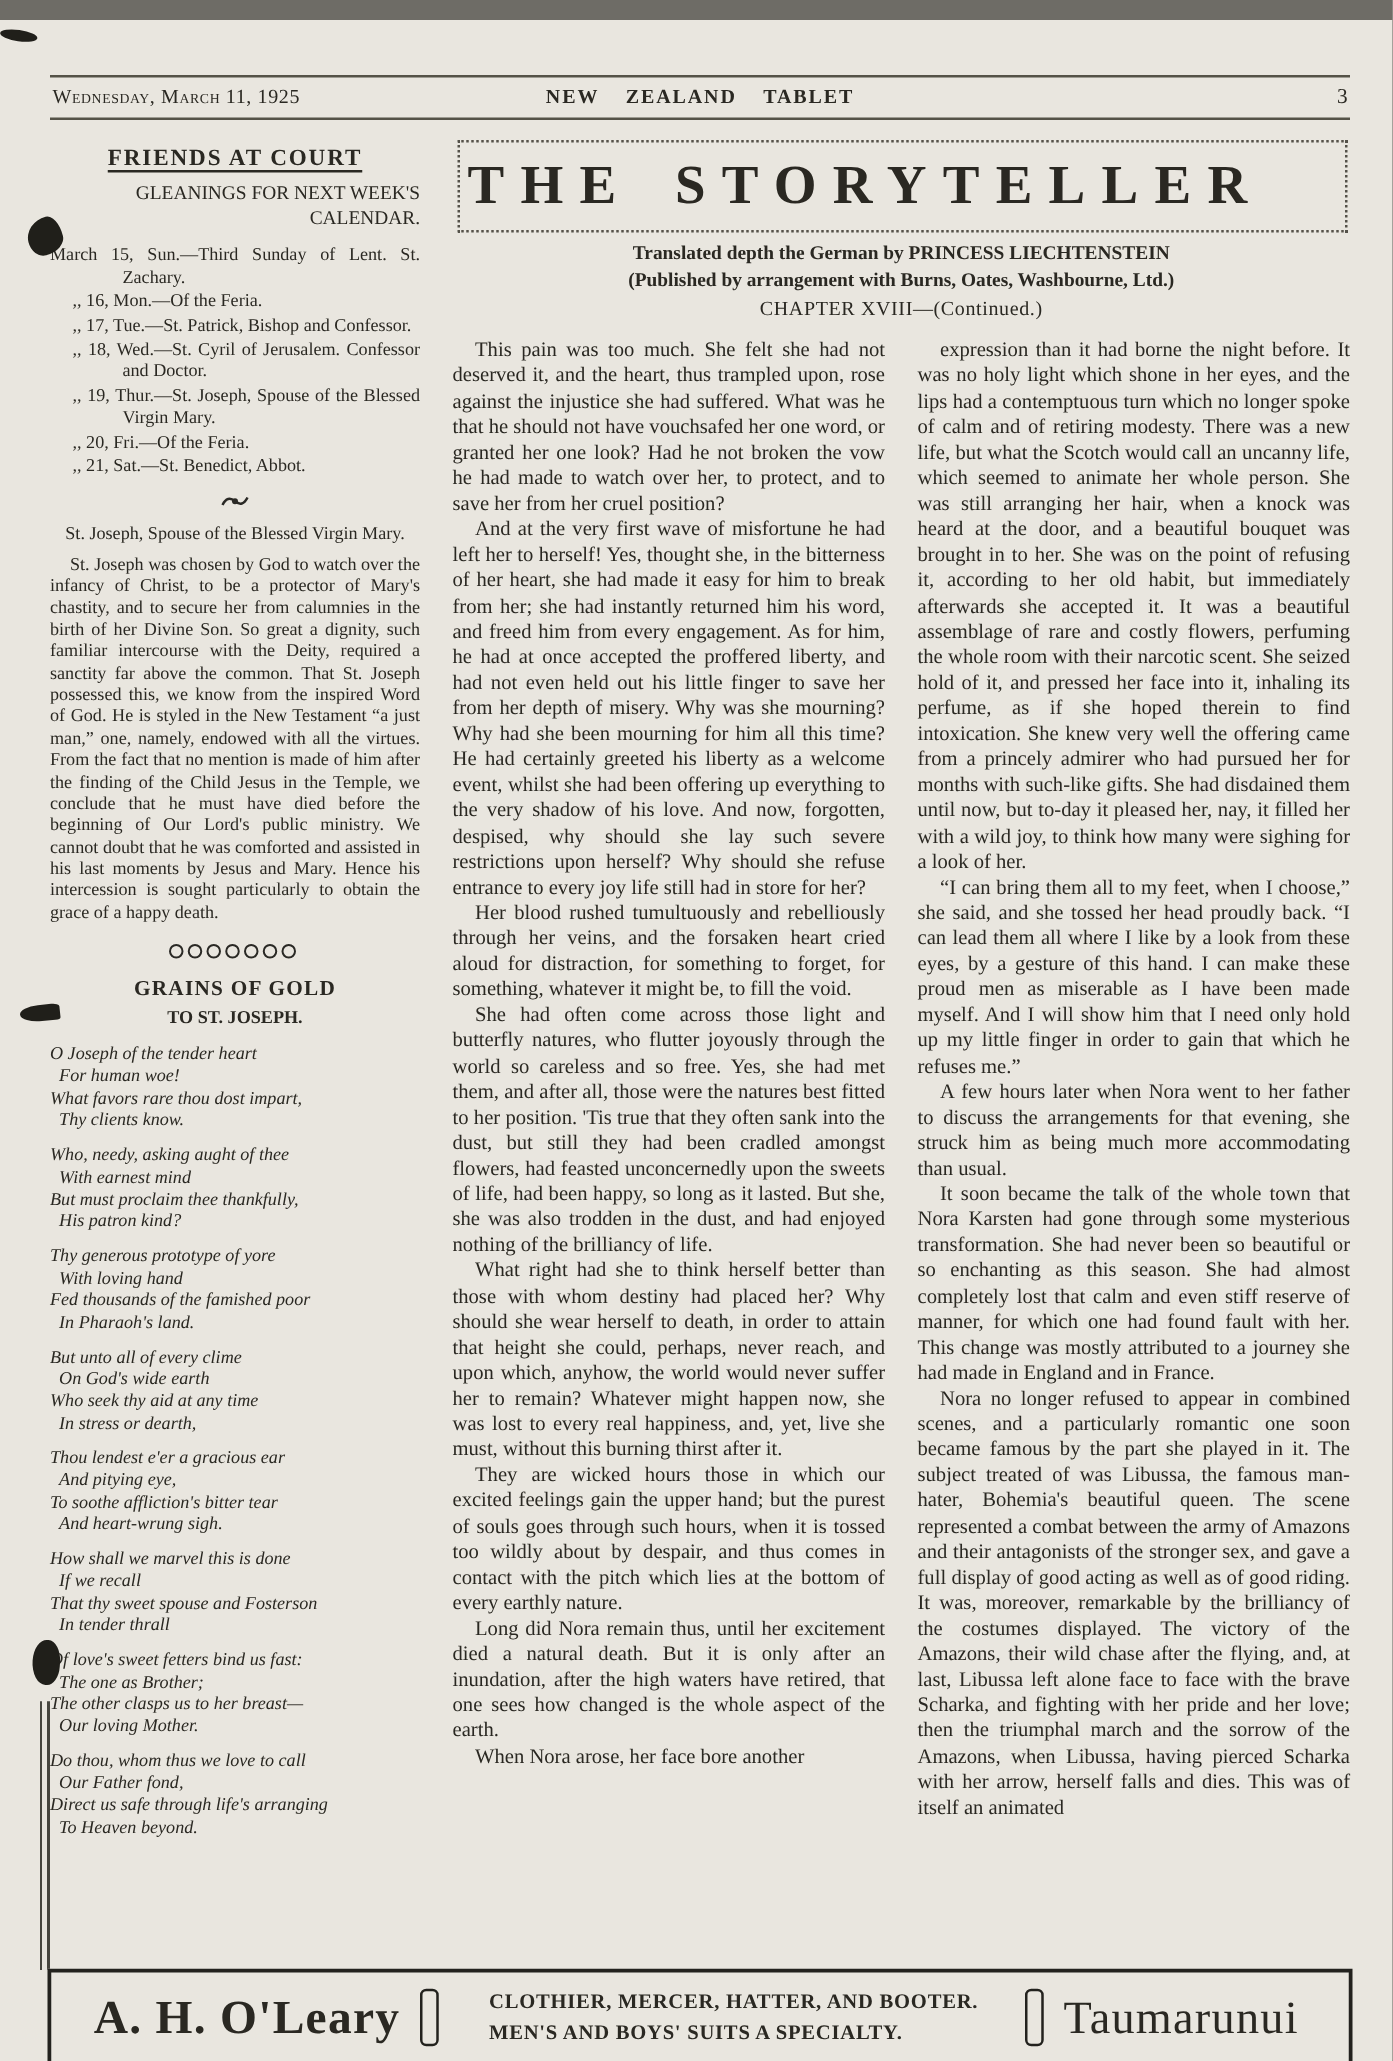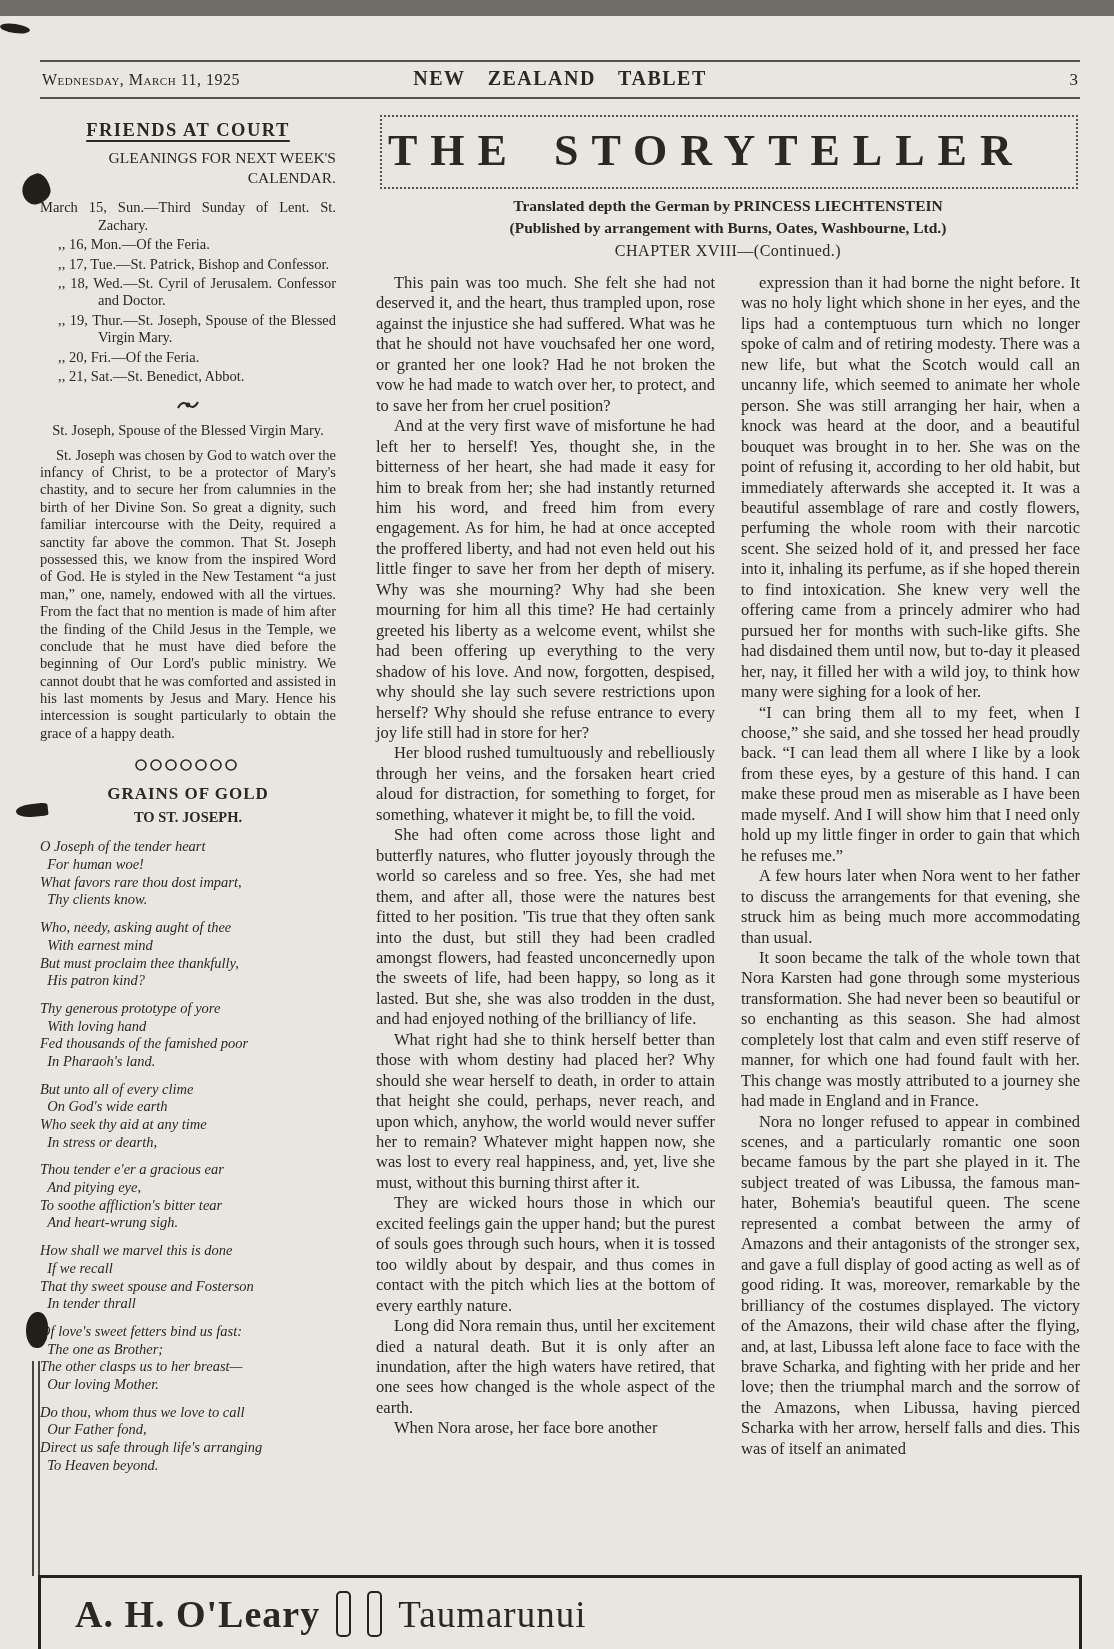--- a/index.html
+++ b/index.html
@@ -15,25 +15,25 @@
     overflow:hidden;
   }
   
   .masthead{
     display:flex;align-items:baseline;
     border-top:2px solid #555247;
     border-bottom:2px solid #555247;
     padding:5px 2px 7px 2px;
   }
   .masthead-date{width:320px;font-size:16px;font-variant:small-caps;letter-spacing:.5px;}
-  .masthead-title{flex:1;text-align:center;font-size:20px;font-weight:bold;letter-spacing:1.5px;word-spacing:16px;}
+  .masthead-title{flex:1;text-align:center;font-size:16px;font-weight:bold;letter-spacing:1.5px;word-spacing:16px;}
   .masthead-page{width:320px;text-align:right;font-size:17px;}
 
   
-  .content{display:flex;gap:40px;margin-top:16px;}
+  .content{display:flex;gap:26px;margin-top:16px;}
   .left-col{width:296px;flex:none;font-size:14.5px;line-height:1.2;}
   .main-col{flex:1;min-width:0;}
 
   
   .friends-title{
     text-align:center;font-weight:bold;font-size:18.5px;letter-spacing:1.5px;
     text-decoration:underline;text-underline-offset:4px;text-decoration-thickness:1.5px;
     margin-top:4px;
   }
   .gleanings-title{text-align:right;font-weight:normal;font-size:15.5px;line-height:1.3;margin-top:7px;}
@@ -161,21 +161,21 @@
 But must proclaim thee thankfully,
   His patron kind?</div>
           <div class="stanza">Thy generous prototype of yore
   With loving hand
 Fed thousands of the famished poor
   In Pharaoh's land.</div>
           <div class="stanza">But unto all of every clime
   On God's wide earth
 Who seek thy aid at any time
   In stress or dearth,</div>
-          <div class="stanza">Thou tender e'er a gracious ear
+          <div class="stanza">Thou lendest e'er a gracious ear
   And pitying eye,
 To soothe affliction's bitter tear
   And heart-wrung sigh.</div>
           <div class="stanza">How shall we marvel this is done
   If we recall
 That thy sweet spouse and Fosterson
   In tender thrall</div>
           <div class="stanza">Of love's sweet fetters bind us fast:
   The one as Brother;
 The other clasps us to her breast—
@@ -214,17 +214,21 @@
             <p>It soon became the talk of the whole town that Nora Karsten had gone through some mysterious transformation. She had never been so beautiful or so enchanting as this season. She had almost completely lost that calm and even stiff reserve of manner, for which one had found fault with her. This change was mostly attributed to a journey she had made in England and in France.</p>
             <p>Nora no longer refused to appear in combined scenes, and a particularly romantic one soon became famous by the part she played in it. The subject treated of was Libussa, the famous man-hater, Bohemia's beautiful queen. The scene represented a combat between the army of Amazons and their antagonists of the stronger sex, and gave a full display of good acting as well as of good riding. It was, moreover, remarkable by the brilliancy of the costumes displayed. The victory of the Amazons, their wild chase after the flying, and, at last, Libussa left alone face to face with the brave Scharka, and fighting with her pride and her love; then the triumphal march and the sorrow of the Amazons, when Libussa, having pierced Scharka with her arrow, herself falls and dies. This was of itself an animated</p>
           </div>
       </div>
     </div>
   </div>
 
   <div class="ad-box">
     <div class="ad-name">A. H. O'Leary</div>
     <div class="ad-bar" aria-hidden="true"></div>
+    <div class="ad-center">
+      <div>CLOTHIER, MERCER, HATTER, AND BOOTER.</div>
+      <div>MEN'S AND BOYS' SUITS A SPECIALTY.</div>
+    </div>
     <div class="ad-bar" aria-hidden="true"></div>
     <div class="ad-town">Taumarunui</div>
   </div>
 
 </div>
 
 </body></html>

